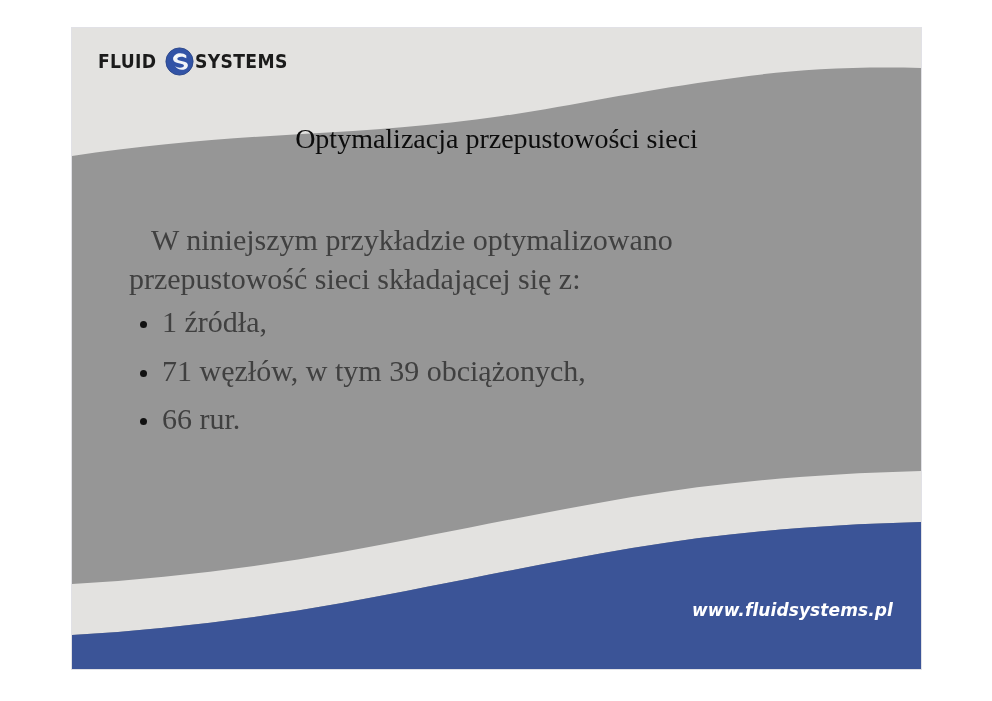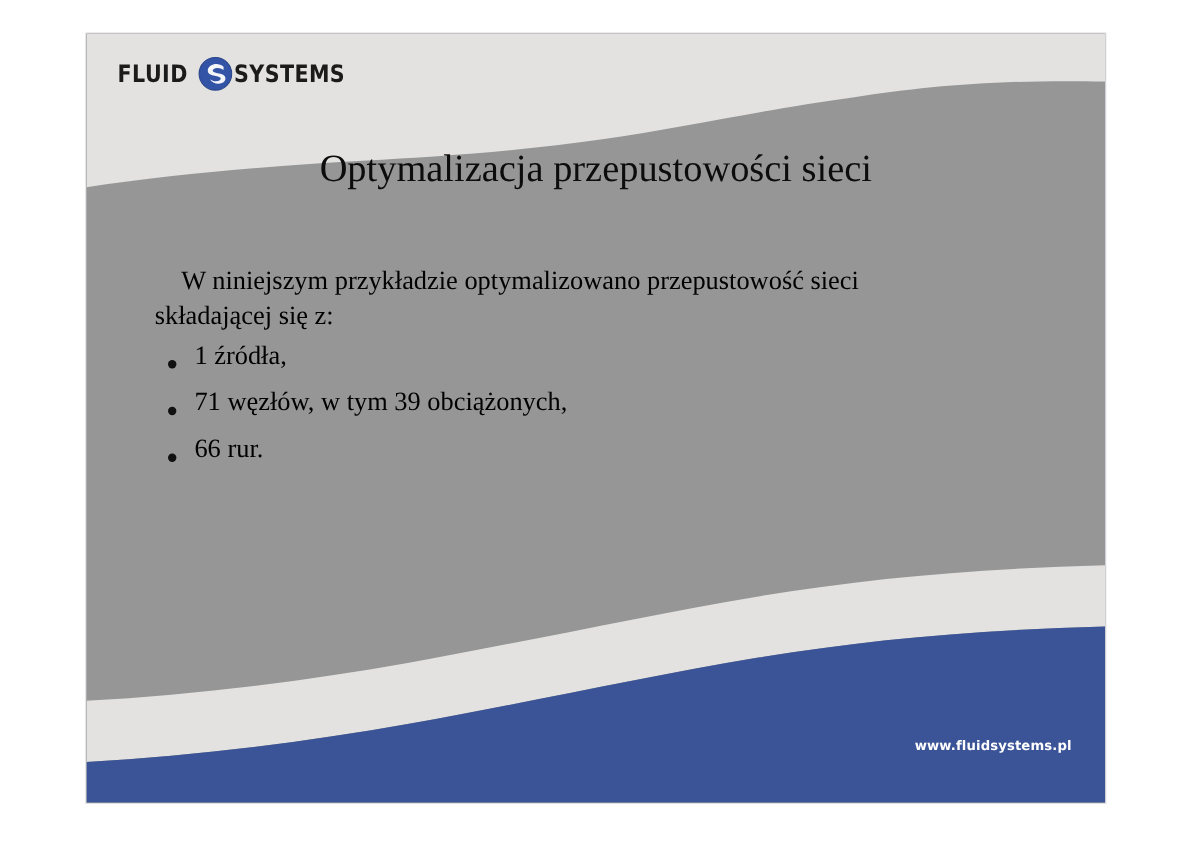--- a/index.html
+++ b/index.html
@@ -73,33 +73,33 @@
   }
   .logo-mark svg { display:block; width:29px; height:29px; }
 
   
   .title {
     position: absolute;
     left: 0;
     top: 96px;
     width: 849px;
     text-align: center;
-    font-size: 32px;
+    font-size: 28px;
     line-height: 1.06;
     color: #0c0c0c;
     font-family: "Liberation Serif", serif;
   }
 
   .body-block {
     position: absolute;
     left: 57px;
     top: 192px;
     width: 740px;
-    color: #000000;
-    font-size: 22px;
+    color: #404040;
+    font-size: 30px;
     line-height: 1.30;
   }
 
   .para {
     text-indent: 22px;
     margin: 0 0 4px 0;
     max-width: 660px;
   }
 
   ul.bullets {
@@ -126,27 +126,28 @@
 
   .closing {
     margin: 6px 0 0 0;
     text-indent: 0;
   }
 
   
   .footer-url {
     position: absolute;
     right: 28px;
-    top: 587px;
+    top: 572px;
     font-family: "DejaVu Sans", sans-serif;
     font-weight: bold;
-    font-size: 11px;
+    font-size: 17px;
     letter-spacing: 0.1px;
     color: #ffffff;
     white-space: nowrap;
+    font-style: italic;
   }
 </style>
 </head>
 <body>
 
 <div id="page">
 
   <div class="slide">
 
     <svg class="slide-svg" viewBox="0 0 849 641" preserveAspectRatio="none">

